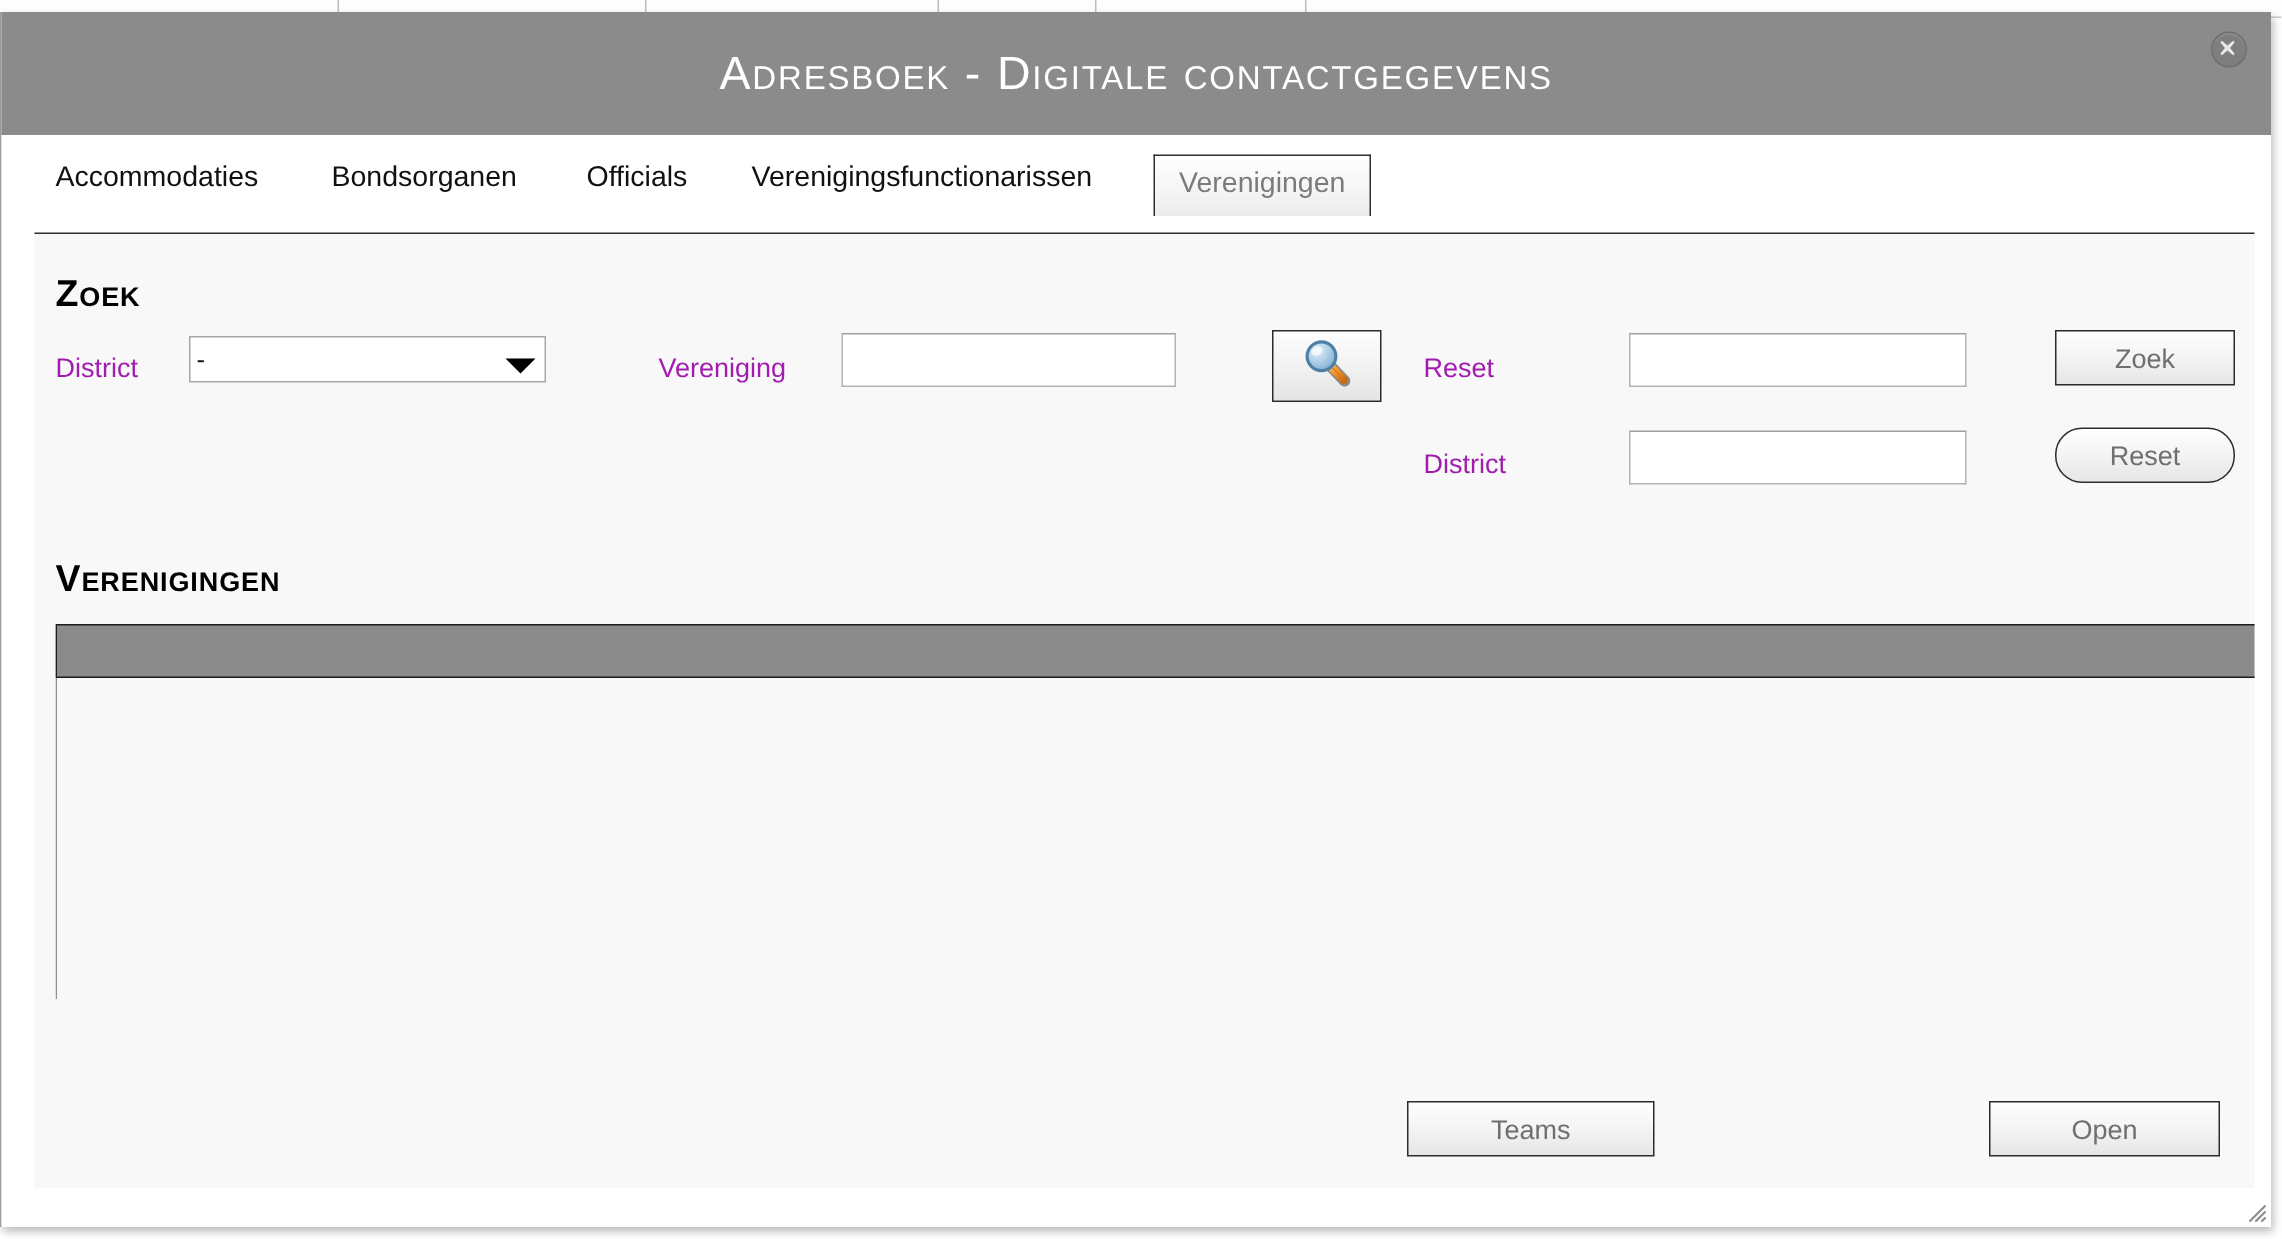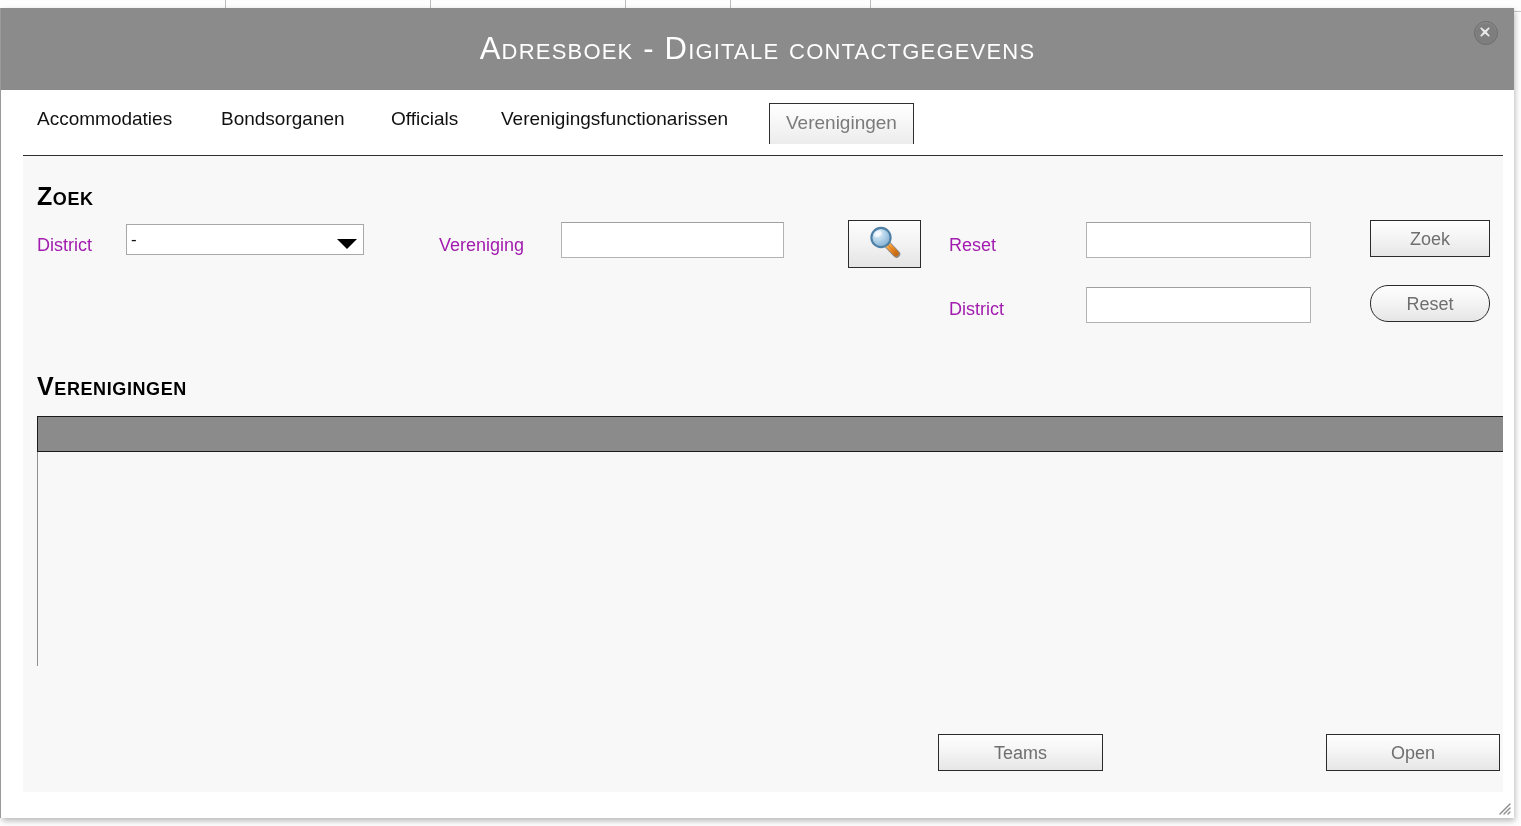--- a/index.html
+++ b/index.html
@@ -371,21 +371,21 @@
         <div class="section-title" id="ver-title" style="left:14px; top:216px;">Verenigingen</div>
 
         <div class="table-wrap" style="left:14px; top:260px; width:1480px; height:250px;">
           <div class="table-header"></div>
           <div class="table-body">
             <span class="table-empty-msg"></span>
           </div>
         </div>
 
         <div class="btn" style="left:915px; top:578px; width:165px; height:37px;text-align:center;">Teams</div>
-        <div class="btn" style="left:1303px; top:578px; width:174px; height:37px;">Open</div>
+        <div class="btn" style="left:1303px; top:578px; width:154px; height:37px;">Open</div>
 
       </div>
 
       <div class="resize-grip">
         <svg width="16" height="16" viewBox="0 0 16 16">
           <g stroke="#8d8d8d" stroke-width="1.4" stroke-linecap="round">
             <line x1="14" y1="4" x2="4" y2="14"></line>
             <line x1="14" y1="8" x2="8" y2="14"></line>
             <line x1="14" y1="12" x2="12" y2="14"></line>
           </g>

